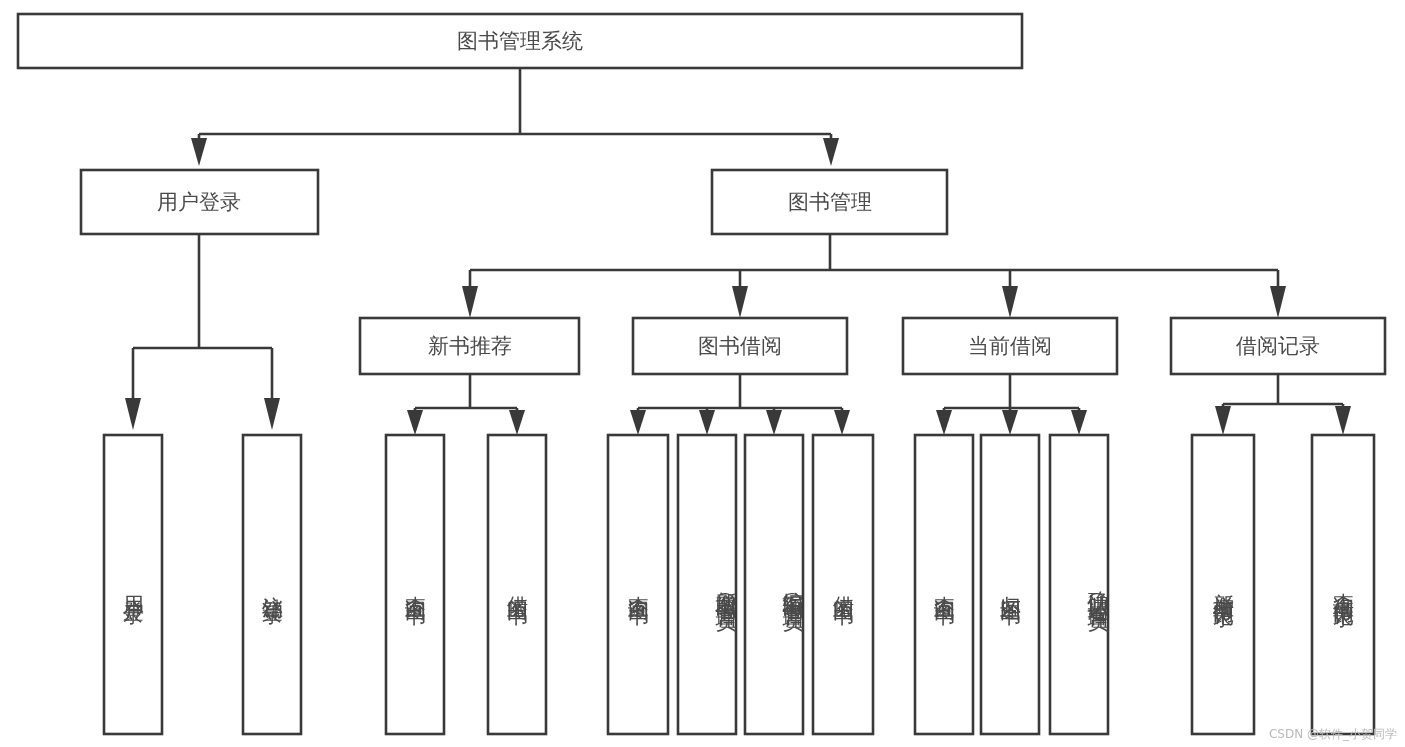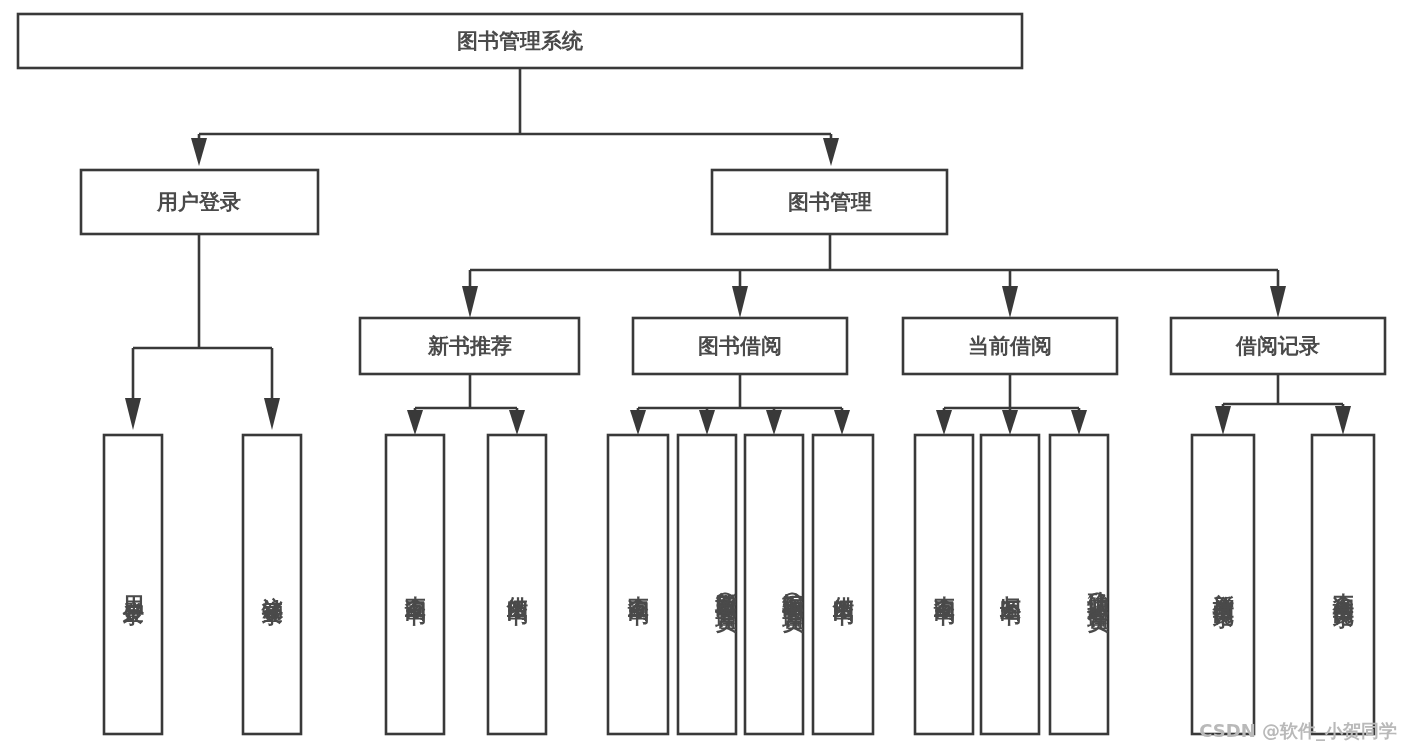--- a/index.html
+++ b/index.html
@@ -12,21 +12,20 @@
     height: 747px;
     position: relative;
     overflow: hidden;
     font-family: "DejaVu Sans", "Liberation Sans", sans-serif;
   }
   #diagram-root {
     position: absolute;
     top: 0; left: 0;
     width: 1405px;
     height: 747px;
-    font-weight: bold;
   }
   .node-box {
     fill: #ffffff;
     stroke: #393939;
     stroke-width: 2.6;
   }
   .connector {
     stroke: #393939;
     stroke-width: 2.6;
     fill: none;
@@ -67,21 +66,21 @@
   }
   .vlabel-wrap.centered .node-label-v {
     align-items: center;
     padding-top: 0;
   }
   #watermark {
     position: absolute;
     right: 8px;
     bottom: 4px;
     font-family: "DejaVu Sans", "Liberation Sans", sans-serif;
-    font-size: 18px;
+    font-size: 12px;
     color: #b9b9b9;
     white-space: nowrap;
     user-select: none;
   }
 </style>
 </head>
 <body>
 
 <div id="diagram-root">
 

